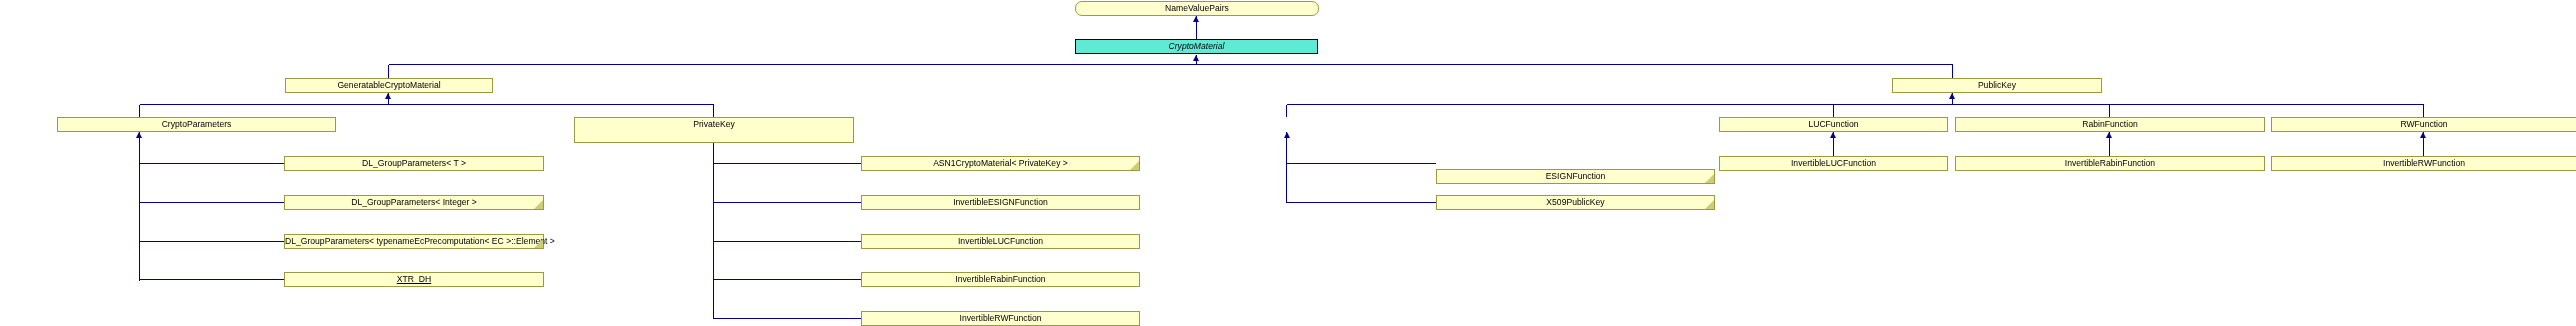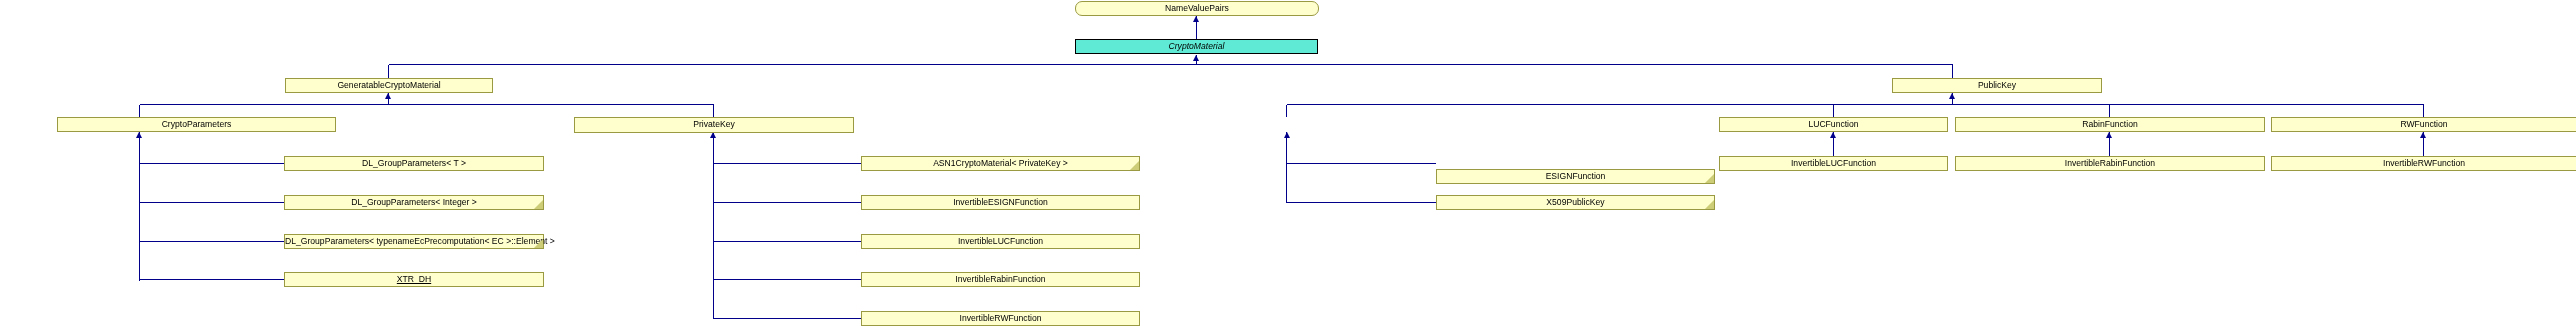--- a/index.html
+++ b/index.html
@@ -73,21 +73,21 @@
     </div>
     <div class="node node-yellow" style="left: 285px; top: 78px; width: 208px; height: 15px;">
       <span class="label">GeneratableCryptoMaterial</span>
     </div>
     <div class="node node-yellow" style="left: 1892px; top: 78px; width: 210px; height: 15px;">
       <span class="label">PublicKey</span>
     </div>
     <div class="node node-yellow" style="left: 17px; top: 117px; width: 279px; height: 15px; margin-left: 40px;">
       <span class="label">CryptoParameters</span>
     </div>
-    <div class="node node-yellow" style="left: 574px; top: 117px; width: 280px; height: 16px;">
+    <div class="node node-yellow" style="left: 574px; top: 117px; width: 280px; height: 26px;">
       <span class="label">PrivateKey</span>
     </div>
     <div class="node node-yellow" style="left: 1719px; top: 117px; width: 229px; height: 15px;">
       <span class="label">LUCFunction</span>
     </div>
     <div class="node node-yellow" style="left: 1955px; top: 117px; width: 310px; height: 15px;">
       <span class="label">RabinFunction</span>
     </div>
     <div class="node node-yellow" style="left: 2271px; top: 117px; width: 306px; height: 15px;">
       <span class="label">RWFunction</span>

